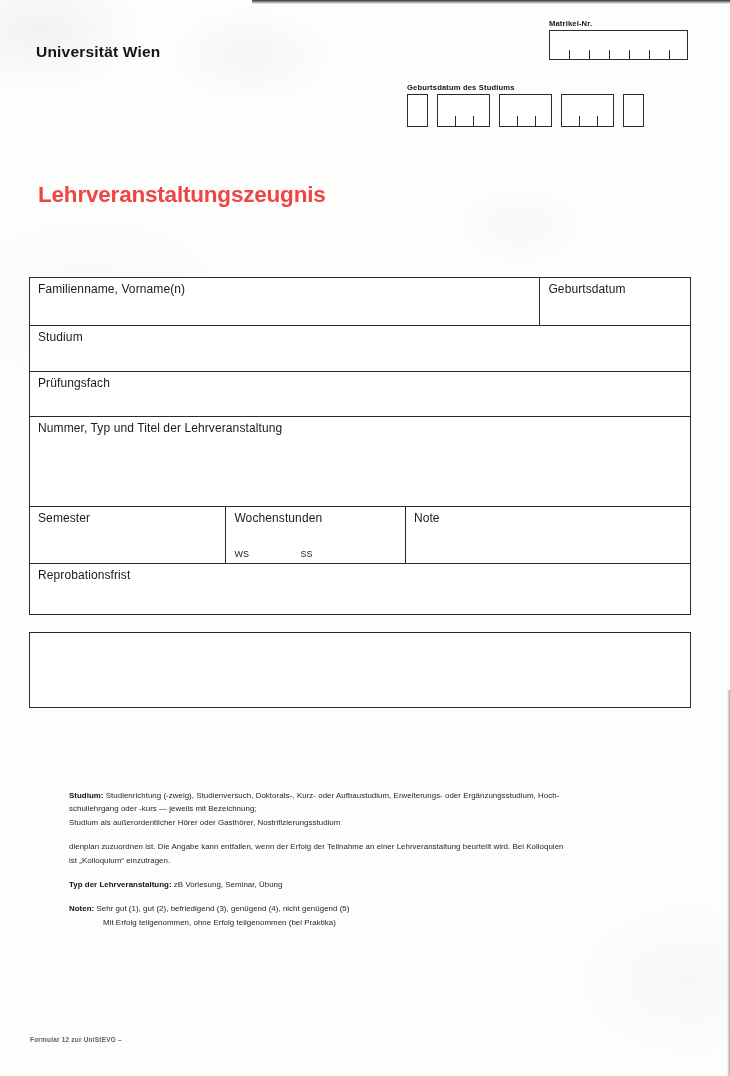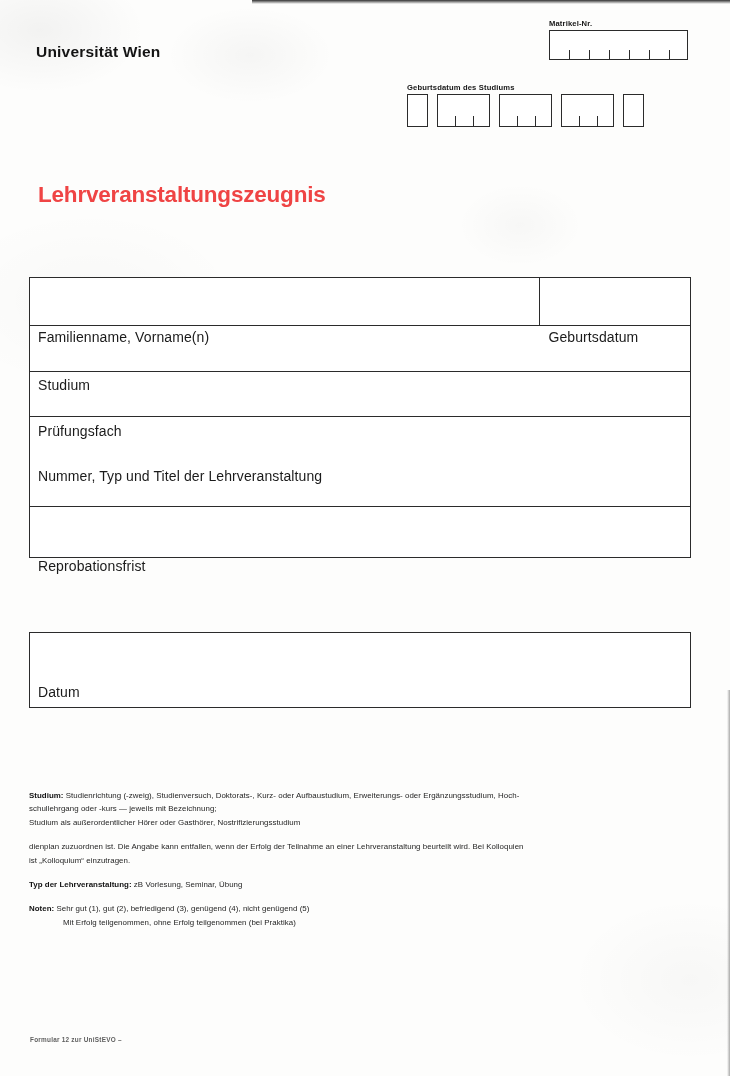--- a/index.html
+++ b/index.html
@@ -132,25 +132,24 @@
   }
   .frow:last-child { border-bottom: none; }
   .fcell {
     position: relative;
     box-sizing: border-box;
     padding: 4px 0 0 8px;
     border-right: 1px solid #2b2b2b;
   }
   .fcell:last-child { border-right: none; }
   .flabel {
-    font-size: 14px;
+    font-size: 12px;
     color: #1b1b1b;
     letter-spacing: 0.1px;
     white-space: nowrap;
-    margin-top: 47px;
   }
   .sublabel-row {
     position: absolute;
     left: 8px;
     right: 6px;
     bottom: 4px;
     display: flex;
     font-size: 9px;
     color: #1b1b1b;
   }
@@ -191,21 +190,21 @@
   .cell-datum  { width: 161px; }
   .cell-leiter { width: 501px; }
 
   
   .notes {
     position: absolute;
     left: 29px;
     top: 789px;
     width: 672px;
   }
-  .note-block { margin-bottom: 11px; }
+  .note-block { margin-bottom: 11px; margin-left: 40px; }
   .note-line {
     font-size: 7.9px;
     line-height: 13.4px;
     color: #1f1f1f;
     letter-spacing: 0.04px;
   }
   .note-line b { font-weight: bold; color: #121212; }
   .note-indent { padding-left: 34px; }
 
   .footer-ref {
@@ -286,33 +285,45 @@
         <div class="flabel">Prüfungsfach</div>
       </div>
     </div>
 
     <div class="frow row-nummer">
       <div class="fcell cell-full">
         <div class="flabel">Nummer, Typ und Titel der Lehrveranstaltung</div>
       </div>
     </div>
 
+    <div class="frow row-semester">
+      <div class="fcell cell-semester">
+        <div class="flabel">Semester</div>
+      </div>
+      <div class="fcell cell-wochen">
+        <div class="flabel">Wochenstunden</div>
+        <div class="sublabel-row">
+          <span>WS</span>
+          <span>SS</span>
+        </div>
+      </div>
+      <div class="fcell cell-note">
+        <div class="flabel">Note</div>
+      </div>
+    </div>
 
     <div class="frow row-repro">
       <div class="fcell cell-full">
         <div class="flabel">Reprobationsfrist</div>
       </div>
     </div>
 
   </div>
 
   <div class="sig-table">
-    <div class="sig-cell cell-datum">
-      <div class="flabel">Datum</div>
-    </div>
   </div>
 
   <div class="notes">
 
     <div class="note-block">
       <div class="note-line"><b>Studium:</b><span> Studienrichtung (-zweig), Studienversuch, Doktorats-, Kurz- oder Aufbaustudium, Erweiterungs- oder Ergänzungsstudium, Hoch-</span></div>
       <div class="note-line">schullehrgang oder -kurs — jeweils mit Bezeichnung;</div>
       <div class="note-line">Studium als außerordentlicher Hörer oder Gasthörer, Nostrifizierungsstudium</div>
     </div>
 

